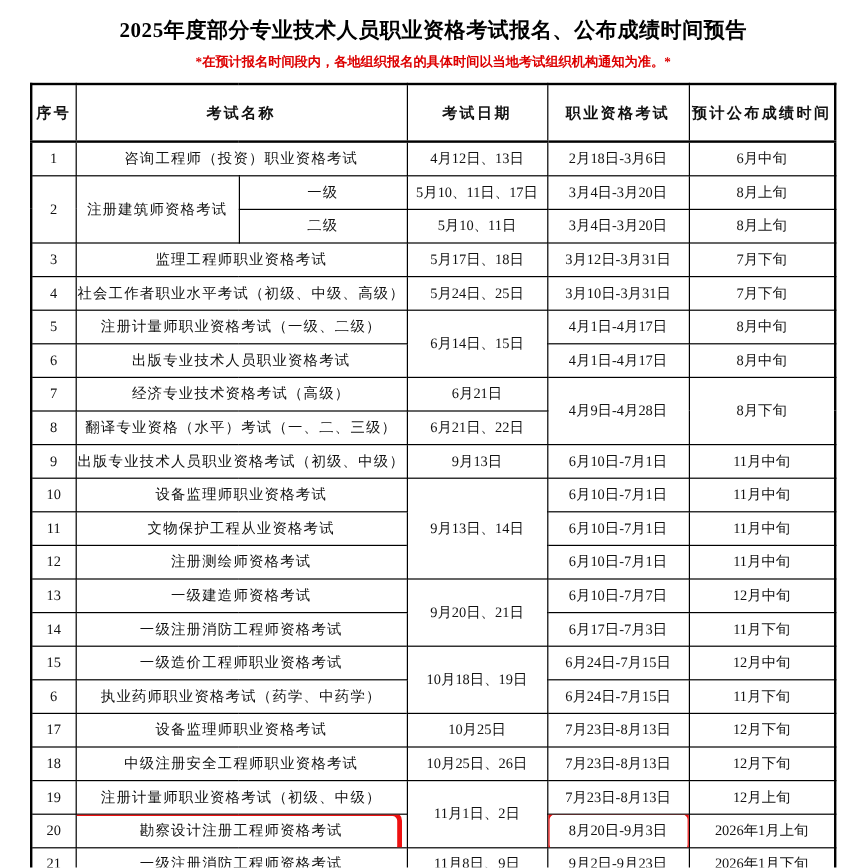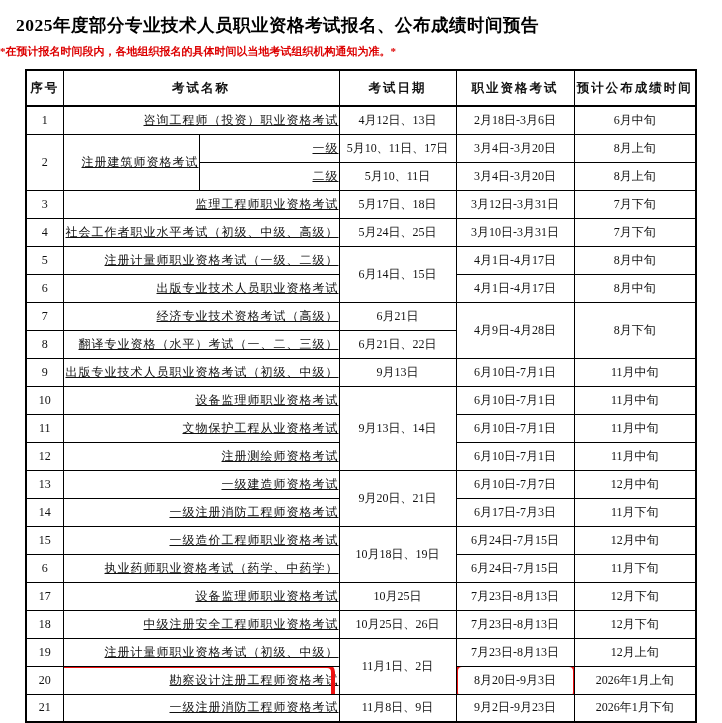--- a/index.html
+++ b/index.html
@@ -4,28 +4,28 @@
 <style>
   * { margin: 0; padding: 0; box-sizing: border-box; }
   html, body {
     width: 722px; height: 723px;
     background: #ffffff;
     font-family: "Liberation Serif", "DejaVu Serif", serif;
     color: #111111;
   }
   .page { padding-top: 13px; }
   .doc-title {
-    text-align: left;
+    text-align: center;
     font-size: 17.5px;
     font-weight: bold;
     letter-spacing: 0.5px;
     color: #000000;
-    margin-left: 16px;
   }
   .doc-note {
+    text-align: center;
     font-size: 11px;
     font-weight: bold;
     margin-top: 7px;
     color: var(--note-red, #dd0000);
   }
   table.exam-table {
     border-collapse: collapse;
     table-layout: fixed;
     width: 670px;
     margin: 10px auto 0 auto;
@@ -35,31 +35,30 @@
     border: 1px solid #000;
     font-size: 12px;
     font-weight: normal;
     text-align: center;
     vertical-align: middle;
     height: 28px;
     overflow: hidden;
     white-space: nowrap;
   }
   .exam-table thead th {
-    height: 36px;
+    height: 48px;
     font-weight: bold;
     font-size: 12.5px;
     letter-spacing: 2px;
     border-bottom: 2px solid #000;
     margin-left: 38px;
   }
   .exam-table td.c-name, .exam-table td.c-level {
-    text-align: right;
+    text-align: center;
     letter-spacing: 1px;
-    text-decoration: underline;
   }
   td.rel { position: relative; }
   .red-box {
     position: absolute;
     border: 4px solid var(--hl, #ee1111);
     border-radius: 8px;
     pointer-events: none;
     z-index: 5;
   }
   .red-box.name-box { top: -3px; bottom: -7px; left: -9px; right: 4px; }

